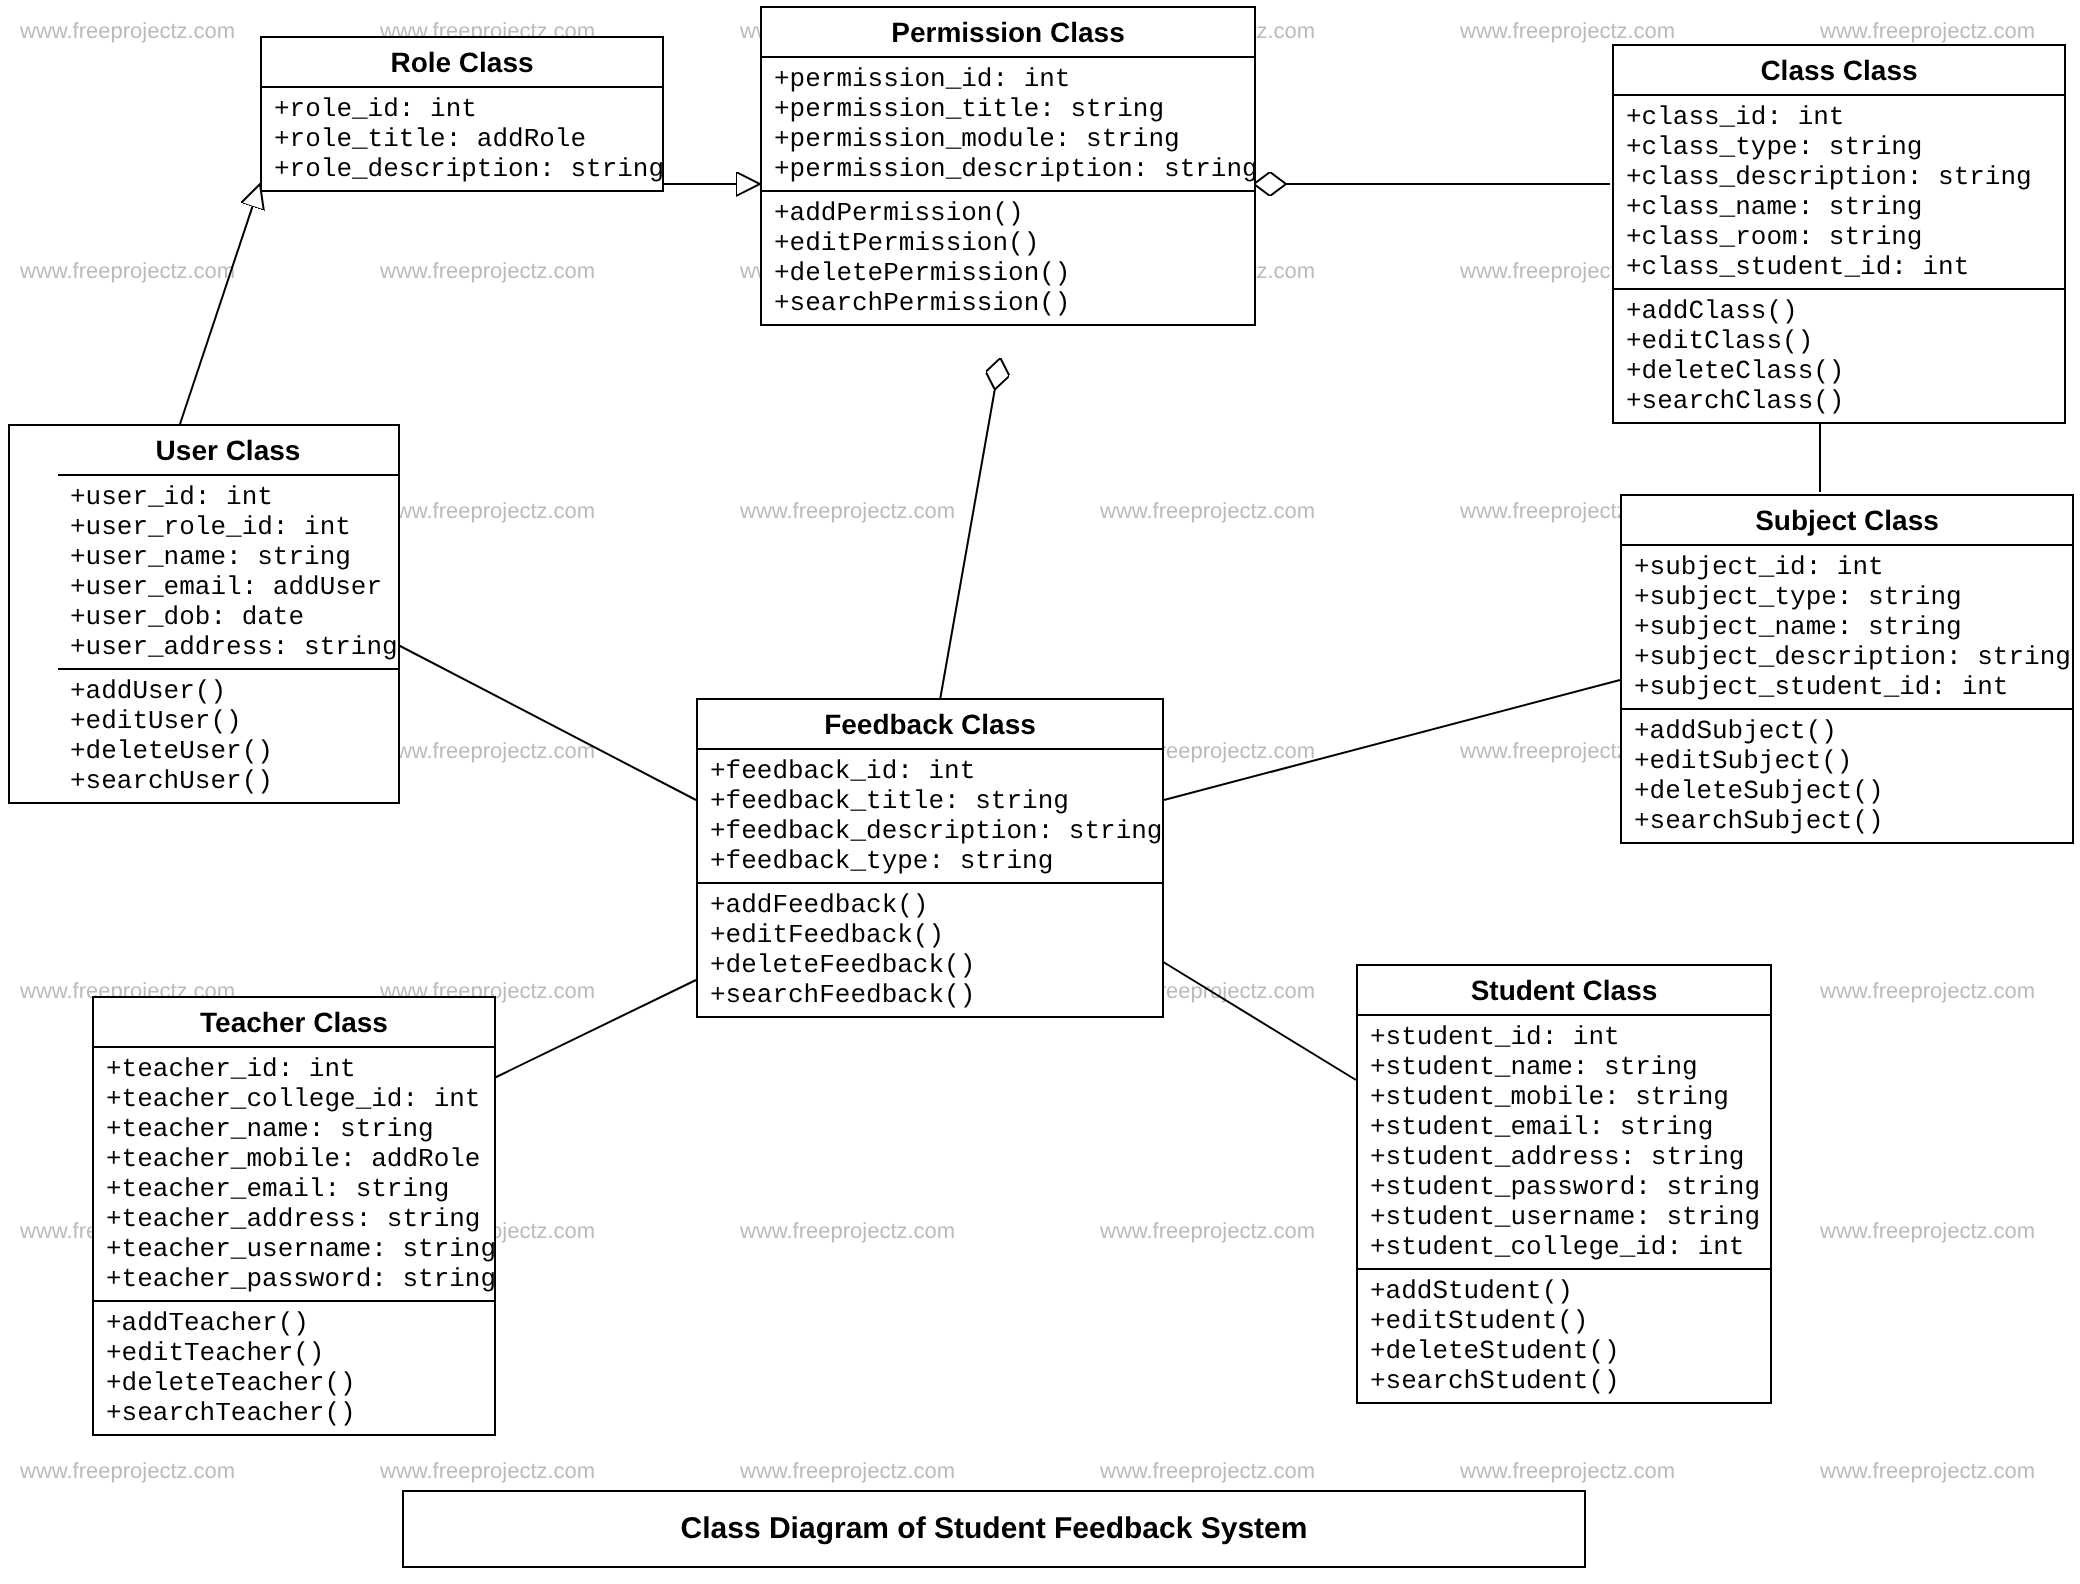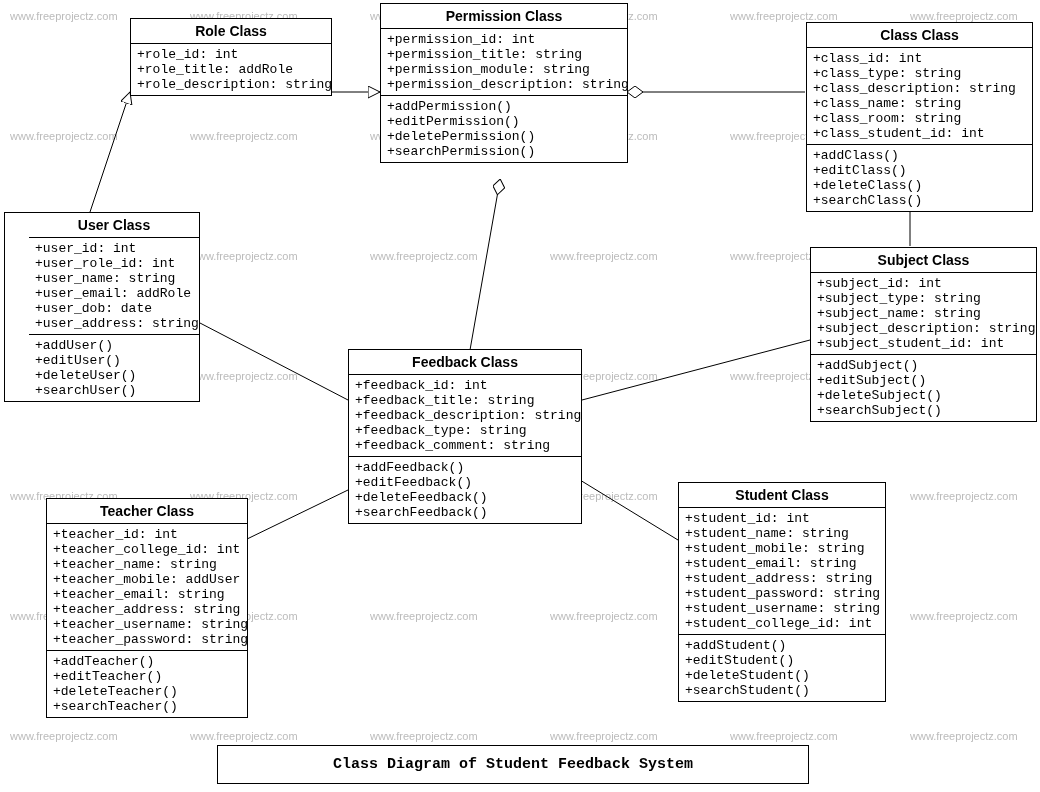--- a/index.html
+++ b/index.html
@@ -175,40 +175,39 @@
       <div class="uml-line">+searchClass()</div>
     </div>
 </div>
 
 <div class="uml-box" style="left:4px; top:212px; width:170px;padding-left:24px;">
   <div class="uml-title">User Class</div>
   <div class="uml-section" id="user-attrs">
       <div class="uml-line">+user_id: int</div>
       <div class="uml-line">+user_role_id: int</div>
       <div class="uml-line">+user_name: string</div>
-      <div class="uml-line">+user_email: addRole</div>
+      <div class="uml-line">+user_email: addUser</div>
       <div class="uml-line">+user_dob: date</div>
       <div class="uml-line">+user_address: string</div>
     </div>
   <div class="uml-section" id="user-ops">
       <div class="uml-line">+addUser()</div>
       <div class="uml-line">+editUser()</div>
       <div class="uml-line">+deleteUser()</div>
       <div class="uml-line">+searchUser()</div>
     </div>
 </div>
 
 <div class="uml-box" style="left:348px; top:349px; width:232px;">
   <div class="uml-title">Feedback Class</div>
   <div class="uml-section" id="feedback-attrs">
       <div class="uml-line">+feedback_id: int</div>
       <div class="uml-line">+feedback_title: string</div>
       <div class="uml-line">+feedback_description: string</div>
       <div class="uml-line">+feedback_type: string</div>
-      <div class="uml-line">+feedback_comment: string</div>
     </div>
   <div class="uml-section" id="feedback-ops">
       <div class="uml-line">+addFeedback()</div>
       <div class="uml-line">+editFeedback()</div>
       <div class="uml-line">+deleteFeedback()</div>
       <div class="uml-line">+searchFeedback()</div>
     </div>
 </div>
 
 <div class="uml-box" style="left:810px; top:247px; width:225px;">
@@ -227,21 +226,21 @@
       <div class="uml-line">+searchSubject()</div>
     </div>
 </div>
 
 <div class="uml-box" style="left:46px; top:498px; width:200px;">
   <div class="uml-title">Teacher Class</div>
   <div class="uml-section" id="teacher-attrs">
       <div class="uml-line">+teacher_id: int</div>
       <div class="uml-line">+teacher_college_id: int</div>
       <div class="uml-line">+teacher_name: string</div>
-      <div class="uml-line">+teacher_mobile: addUser</div>
+      <div class="uml-line">+teacher_mobile: addRole</div>
       <div class="uml-line">+teacher_email: string</div>
       <div class="uml-line">+teacher_address: string</div>
       <div class="uml-line">+teacher_username: string</div>
       <div class="uml-line">+teacher_password: string</div>
     </div>
   <div class="uml-section" id="teacher-ops">
       <div class="uml-line">+addTeacher()</div>
       <div class="uml-line">+editTeacher()</div>
       <div class="uml-line">+deleteTeacher()</div>
       <div class="uml-line">+searchTeacher()</div>
@@ -261,15 +260,15 @@
       <div class="uml-line">+student_college_id: int</div>
     </div>
   <div class="uml-section" id="student-ops">
       <div class="uml-line">+addStudent()</div>
       <div class="uml-line">+editStudent()</div>
       <div class="uml-line">+deleteStudent()</div>
       <div class="uml-line">+searchStudent()</div>
     </div>
 </div>
 
-<div class="caption-box" style="left:217px; top:745px; width:530px;font-family:Liberation Mono, monospace;">
+<div class="caption-box" style="left:201px; top:745px; width:530px;">
   <span>Class Diagram of Student Feedback System</span>
 </div>
 
 </body></html>

